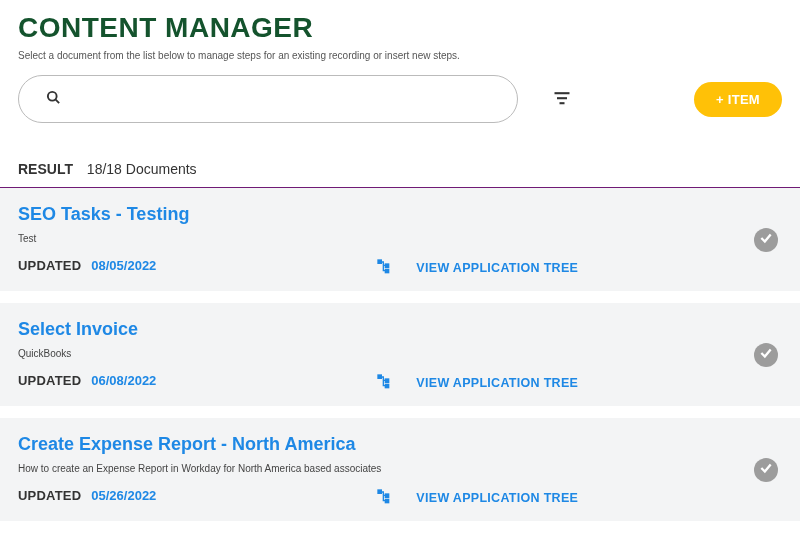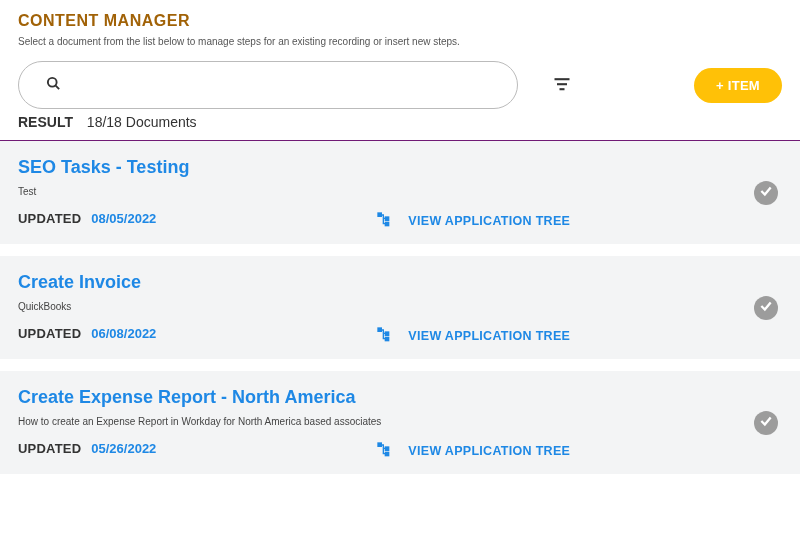--- a/index.html
+++ b/index.html
@@ -1,38 +1,38 @@
 <!DOCTYPE html>
 <html><head>
   <meta charset="utf-8">
   <style>
     * { box-sizing: border-box; margin: 0; padding: 0; }
     body { font-family: Arial, Helvetica, sans-serif; background: #fff; width: 800px; height: 539px; overflow: hidden; position: relative; }
     .page { padding: 12px 18px 0 18px; }
-    .title { font-size: 16px; font-weight: 700; color: #a16207; letter-spacing: 0.5px; }
+    .title { font-size: 28px; font-weight: 700; color: #14532d; letter-spacing: 0.5px; }
     .subtitle { font-size: 10px; color: #555; margin-top: 6px; }
     .toolbar { display: flex; align-items: center; gap: 28px; margin-top: 14px; }
     .search-wrap { flex: 0 0 500px; position: relative; }
     .search { width: 100%; height: 48px; border: 1px solid #bbb; border-radius: 24px; padding: 0 18px 0 44px; font-size: 15px; outline: none; }
     .search-icon { position: absolute; left: 28px; top: 50%; transform: translateY(-50%); font-size: 15px; color: #333; pointer-events: none; font-weight: bold; }
     .filter-btn { background: none; border: none; cursor: pointer; padding: 6px; color: #333; }
     .add-btn { margin-left: auto; background: #ffc107; border: none; color: #fff; font-weight: 700; font-size: 13px; padding: 10px 22px; border-radius: 22px; cursor: pointer; letter-spacing: 0.3px; }
-    .results-bar { margin-top: 5px; font-size: 14px; color: #333; }
+    .results-bar { margin-top: 38px; font-size: 14px; color: #333; }
     .results-bar .label { font-weight: 700; margin-right: 10px; }
     .list-wrap { margin-top: 10px; height: 356px; overflow-y: scroll; border-top: 1px solid #701a75; }
     .list-wrap::-webkit-scrollbar { width: 14px; }
     .list-wrap::-webkit-scrollbar-track { background: #f2f2f2; }
     .list-wrap::-webkit-scrollbar-thumb { background: #bfbfbf; border-radius: 2px; }
     .card { background: #f3f4f5; margin: 0 0 12px 0; padding: 16px 18px 14px 18px; position: relative; }
     .card-title { color: #1e88e5; font-size: 18px; font-weight: 600; cursor: pointer; }
     .card-desc { font-size: 10px; color: #444; margin-top: 8px; }
     .card-footer { display: flex; align-items: flex-start; margin-top: 14px; }
     .updated-label { font-weight: 700; font-size: 13px; color: #333; margin-right: 10px; letter-spacing: 0.2px; }
     .updated-date { font-size: 13px; color: #1e88e5; font-weight: 600; }
-    .view-tree { display: flex; align-items: center; gap: 16px; margin-left: 220px; color: #1e88e5; font-weight: 700; font-size: 12.5px; background: none; border: none; cursor: pointer; letter-spacing: 0.3px; }
+    .view-tree { display: flex; align-items: center; gap: 24px; margin-left: 220px; color: #1e88e5; font-weight: 700; font-size: 12.5px; background: none; border: none; cursor: pointer; letter-spacing: 0.3px; }
     .tree-icon { color: #1e88e5; }
     .check-badge { position: absolute; right: 22px; top: 50%; transform: translateY(-50%); width: 24px; height: 24px; background: #9c9c9c; border-radius: 50%; display: flex; align-items: center; justify-content: center; }
   </style>
 </head>
 <body>
 
 <div class="page">
   <h1 class="title">CONTENT MANAGER</h1>
   <p class="subtitle">Select a document from the list below to manage steps for an existing recording or insert new steps.</p>
 
@@ -87,21 +87,21 @@
     <div class="check-badge">
       <span>
         <svg width="14" height="14" viewBox="0 0 24 24" fill="none" stroke="#fff" stroke-width="4">
             <polyline points="4,12 10,18 20,6"></polyline>
           </svg>
       </span>
     </div>
   </div>
 
   <div class="card">
-    <div class="card-title">Create Invoice</div>
+    <div class="card-title">Select Invoice</div>
     <div class="card-desc">QuickBooks</div>
     <div class="card-footer">
       <span class="updated-label">UPDATED</span>
       <span class="updated-date">06/08/2022</span>
       <button class="view-tree">
         <span class="tree-icon">
           <svg width="16" height="16" viewBox="0 0 24 24" fill="none" stroke="currentColor" stroke-width="2">
               <rect x="3" y="3" width="5" height="5" fill="currentColor"></rect>
               <rect x="14" y="9" width="5" height="5" fill="currentColor"></rect>
               <rect x="14" y="17" width="5" height="5" fill="currentColor"></rect>

